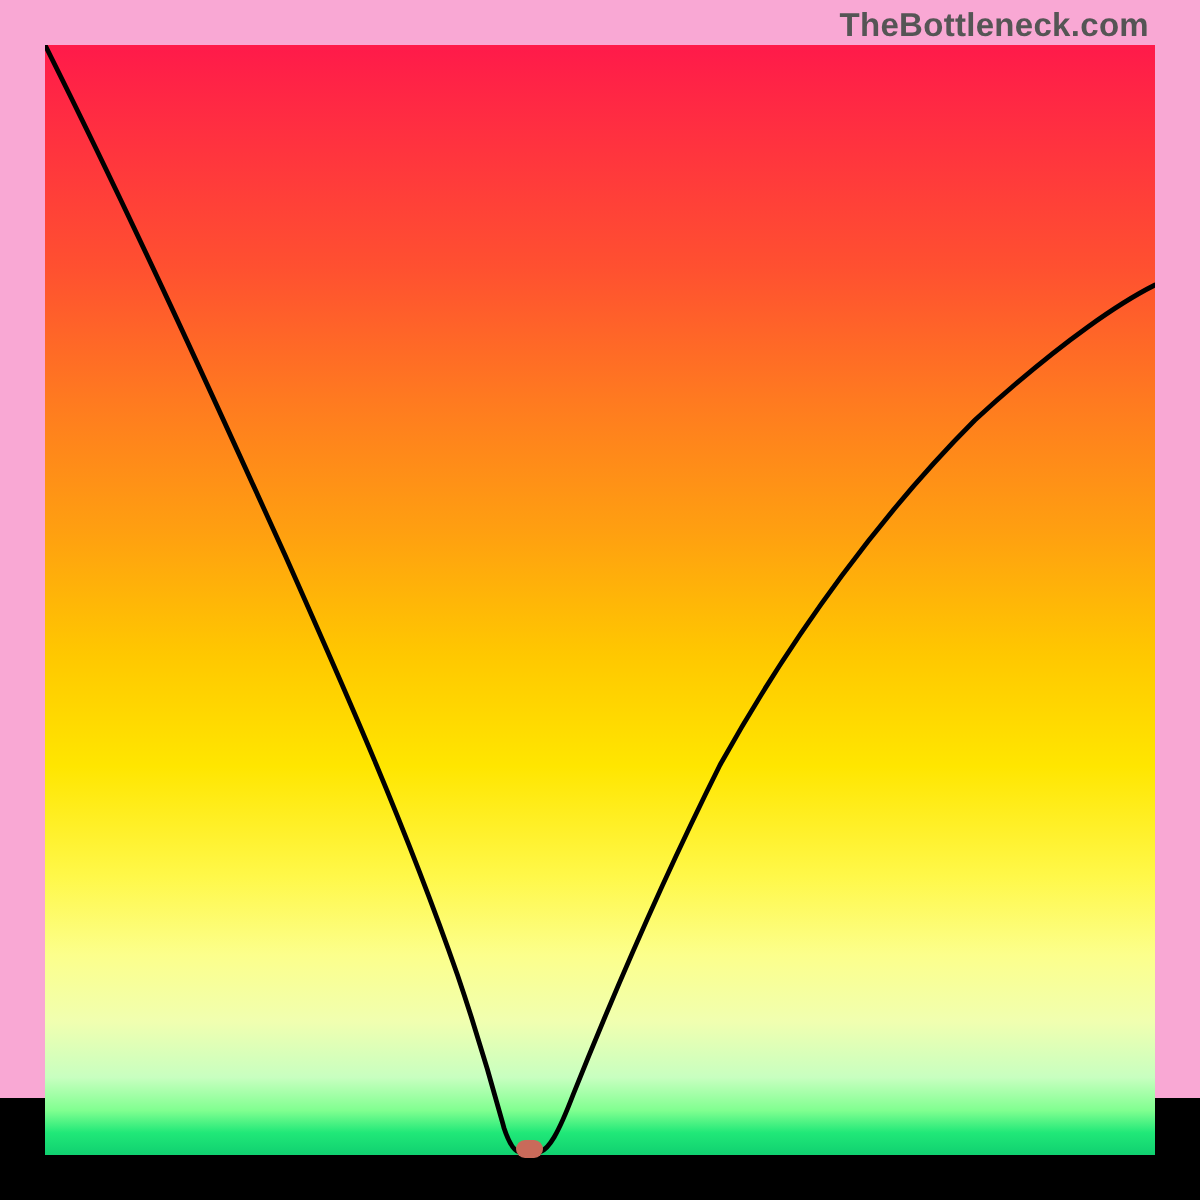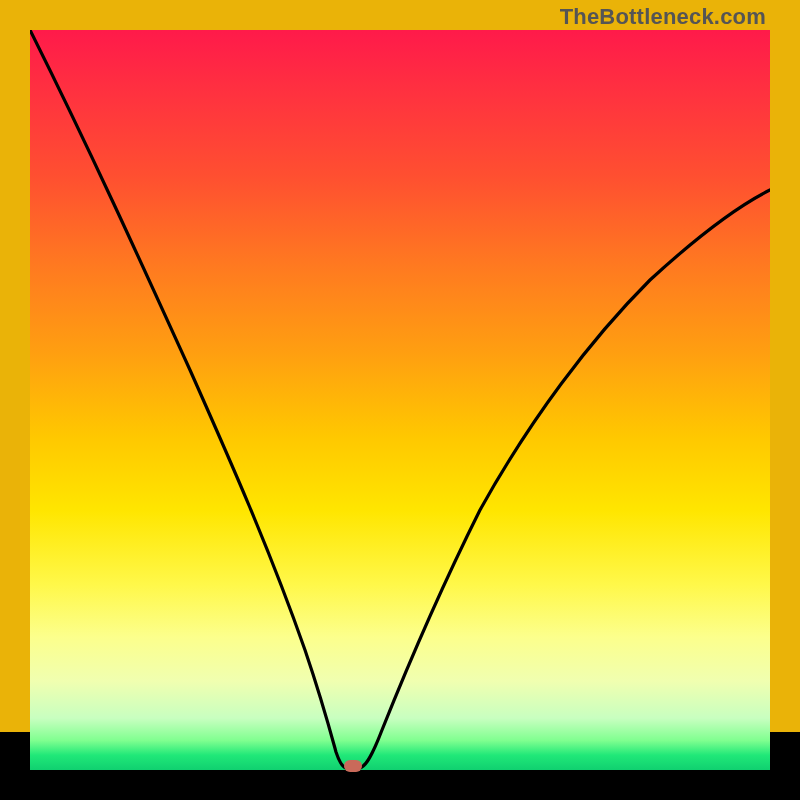--- a/index.html
+++ b/index.html
@@ -10,21 +10,21 @@
     background: #000;
     overflow: hidden;
     position: relative;
   }
   .frame {
     position: absolute;
     top: 0;
     left: 0;
     width: 800px;
     height: 732px;
-    background: #eab308;
+    background: #f9a8d4;
   }
   .plot-area {
     position: absolute;
     top: 30px;
     left: 30px;
     width: 740px;
     height: 740px;
     background: linear-gradient(to bottom,
       #ff1a4a 0%,
       #ff3040 8%,

